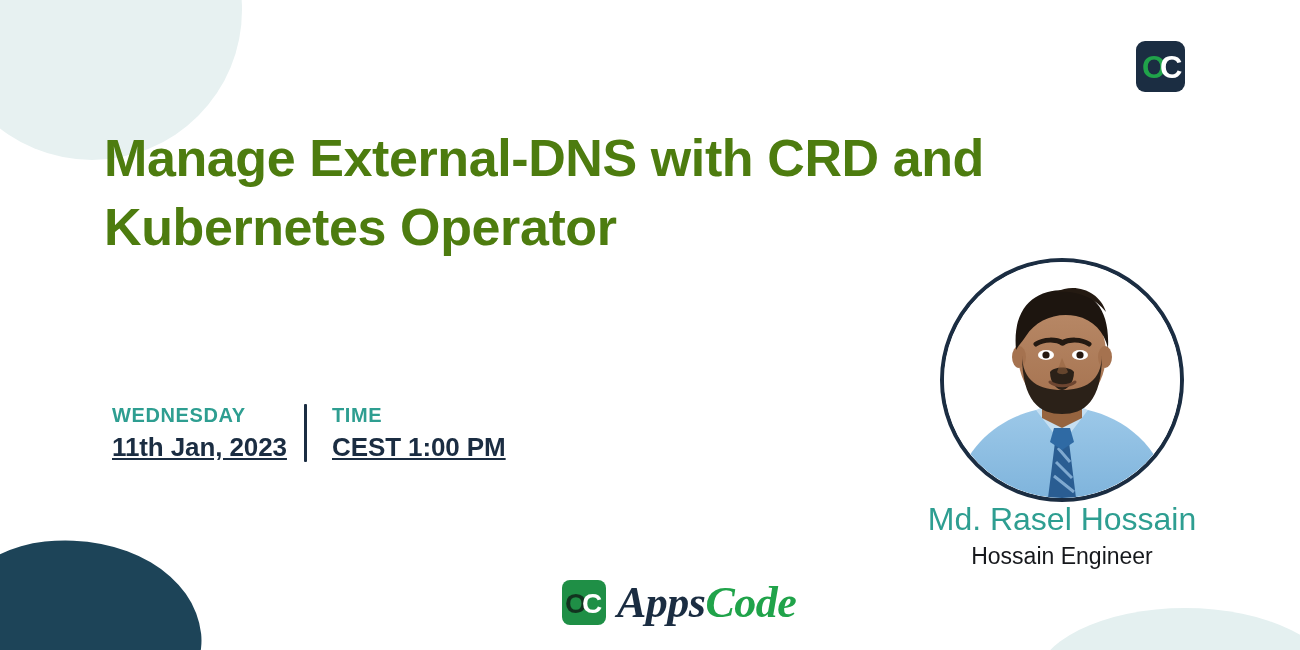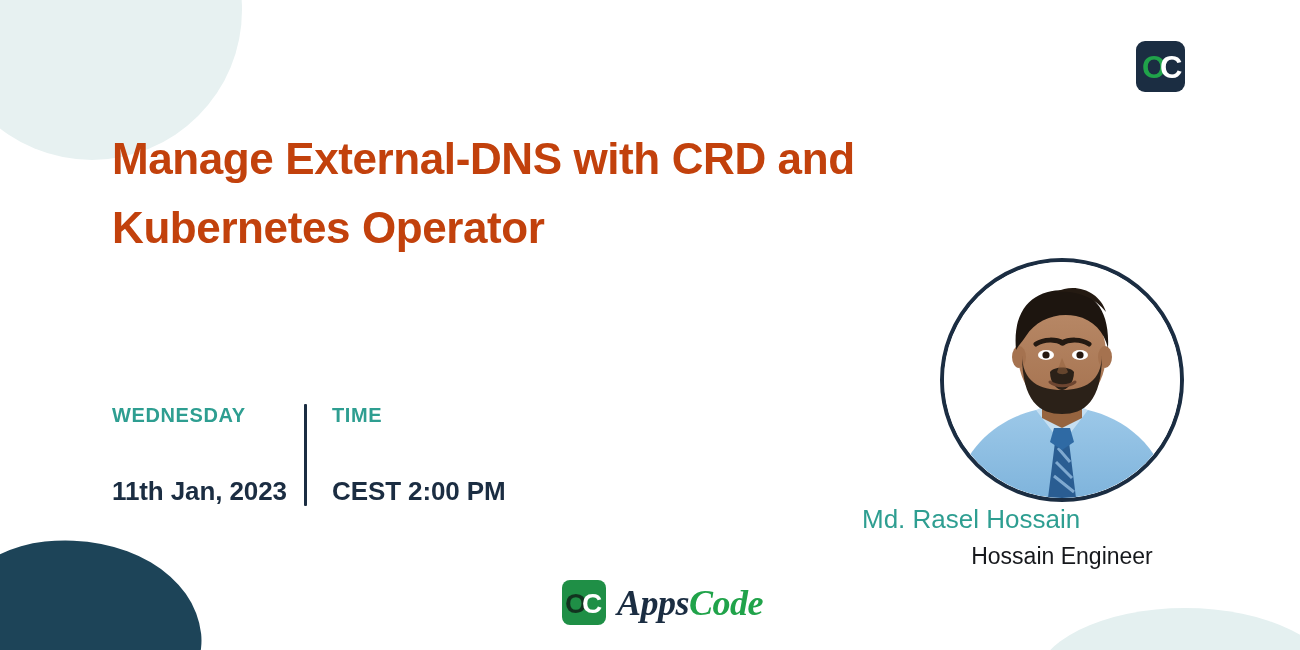--- a/index.html
+++ b/index.html
@@ -51,59 +51,59 @@
     position: absolute;
     left: 1136px;
     top: 41px;
     width: 49px;
     height: 51px;
   }
 
   
   .title {
     position: absolute;
-    left: 112px;
+    left: 104px;
     top: 124px;
     width: 1070px;
-    color: #c2410c;
-    font-size: 44px;
+    color: #4d7c0f;
+    font-size: 52px;
     font-weight: bold;
     line-height: 69px;
     letter-spacing: -0.4px;
     white-space: pre-line;
   }
 
   
   .meta {
     position: absolute;
     left: 112px;
     top: 402px;
     display: flex;
     align-items: stretch;
   }
   .meta-col {
     display: flex;
     flex-direction: column;
-    gap: 44px;
   }
   .meta-col.date { min-width: 180px; }
   .meta-col.time { padding-left: 25px; }
   .meta-label {
     color: #2e9e91;
     font-size: 20px;
     font-weight: bold;
     letter-spacing: 0.6px;
     line-height: 26px;
   }
   .meta-value {
     color: #1b2d42;
     font-size: 26px;
     font-weight: bold;
     line-height: 38px;
     letter-spacing: -0.1px;
+    text-decoration: underline;
   }
   .meta-divider {
     width: 3px;
     background: #1b2d42;
     margin: 2px 0 4px 12px;
     border-radius: 1px;
   }
 
   
   .speaker-photo {
@@ -117,23 +117,23 @@
     box-sizing: border-box;
     overflow: hidden;
     background: #ffffff;
   }
   .speaker-photo svg { display: block; }
   .speaker-name {
     position: absolute;
     left: 862px;
     top: 503px;
     width: 400px;
-    text-align: left;
+    text-align: center;
     color: #2e9e91;
-    font-size: 26px;
+    font-size: 32px;
     line-height: 32px;
   }
   .speaker-role {
     position: absolute;
     left: 862px;
     top: 541px;
     width: 400px;
     text-align: center;
     color: #16181c;
     font-size: 23px;
@@ -145,21 +145,21 @@
     position: absolute;
     left: 562px;
     top: 580px;
     display: flex;
     align-items: center;
     gap: 11px;
   }
   .footer-logo-mark { width: 44px; height: 45px; }
   .footer-logo-text {
     font-family: "Liberation Serif", serif;
-    font-size: 36px;
+    font-size: 44px;
     font-weight: bold;
     font-style: italic;
     line-height: 40px;
     letter-spacing: -0.5px;
   }
   .footer-logo-text .apps { color: #1b2d42; }
   .footer-logo-text .code { color: #20a34a; }
 </style>
 </head>
 <body>
@@ -182,21 +182,21 @@
 Kubernetes Operator</div>
 
   <div class="meta">
     <div class="meta-col date">
       <div class="meta-label">WEDNESDAY</div>
       <div class="meta-value">11th Jan, 2023</div>
     </div>
     <div class="meta-divider"></div>
     <div class="meta-col time">
       <div class="meta-label">TIME</div>
-      <div class="meta-value">CEST 2:00 PM</div>
+      <div class="meta-value">CEST 1:00 PM</div>
     </div>
   </div>
 
   <div class="speaker-photo">
     <svg viewBox="0 0 236 236" width="236" height="236" aria-hidden="true">
       <defs>
         <clipPath id="circleClip">
             <circle cx="118" cy="118" r="118"></circle>
           </clipPath>
         <linearGradient id="shirtGrad" x1="0" y1="0" x2="0" y2="1">

